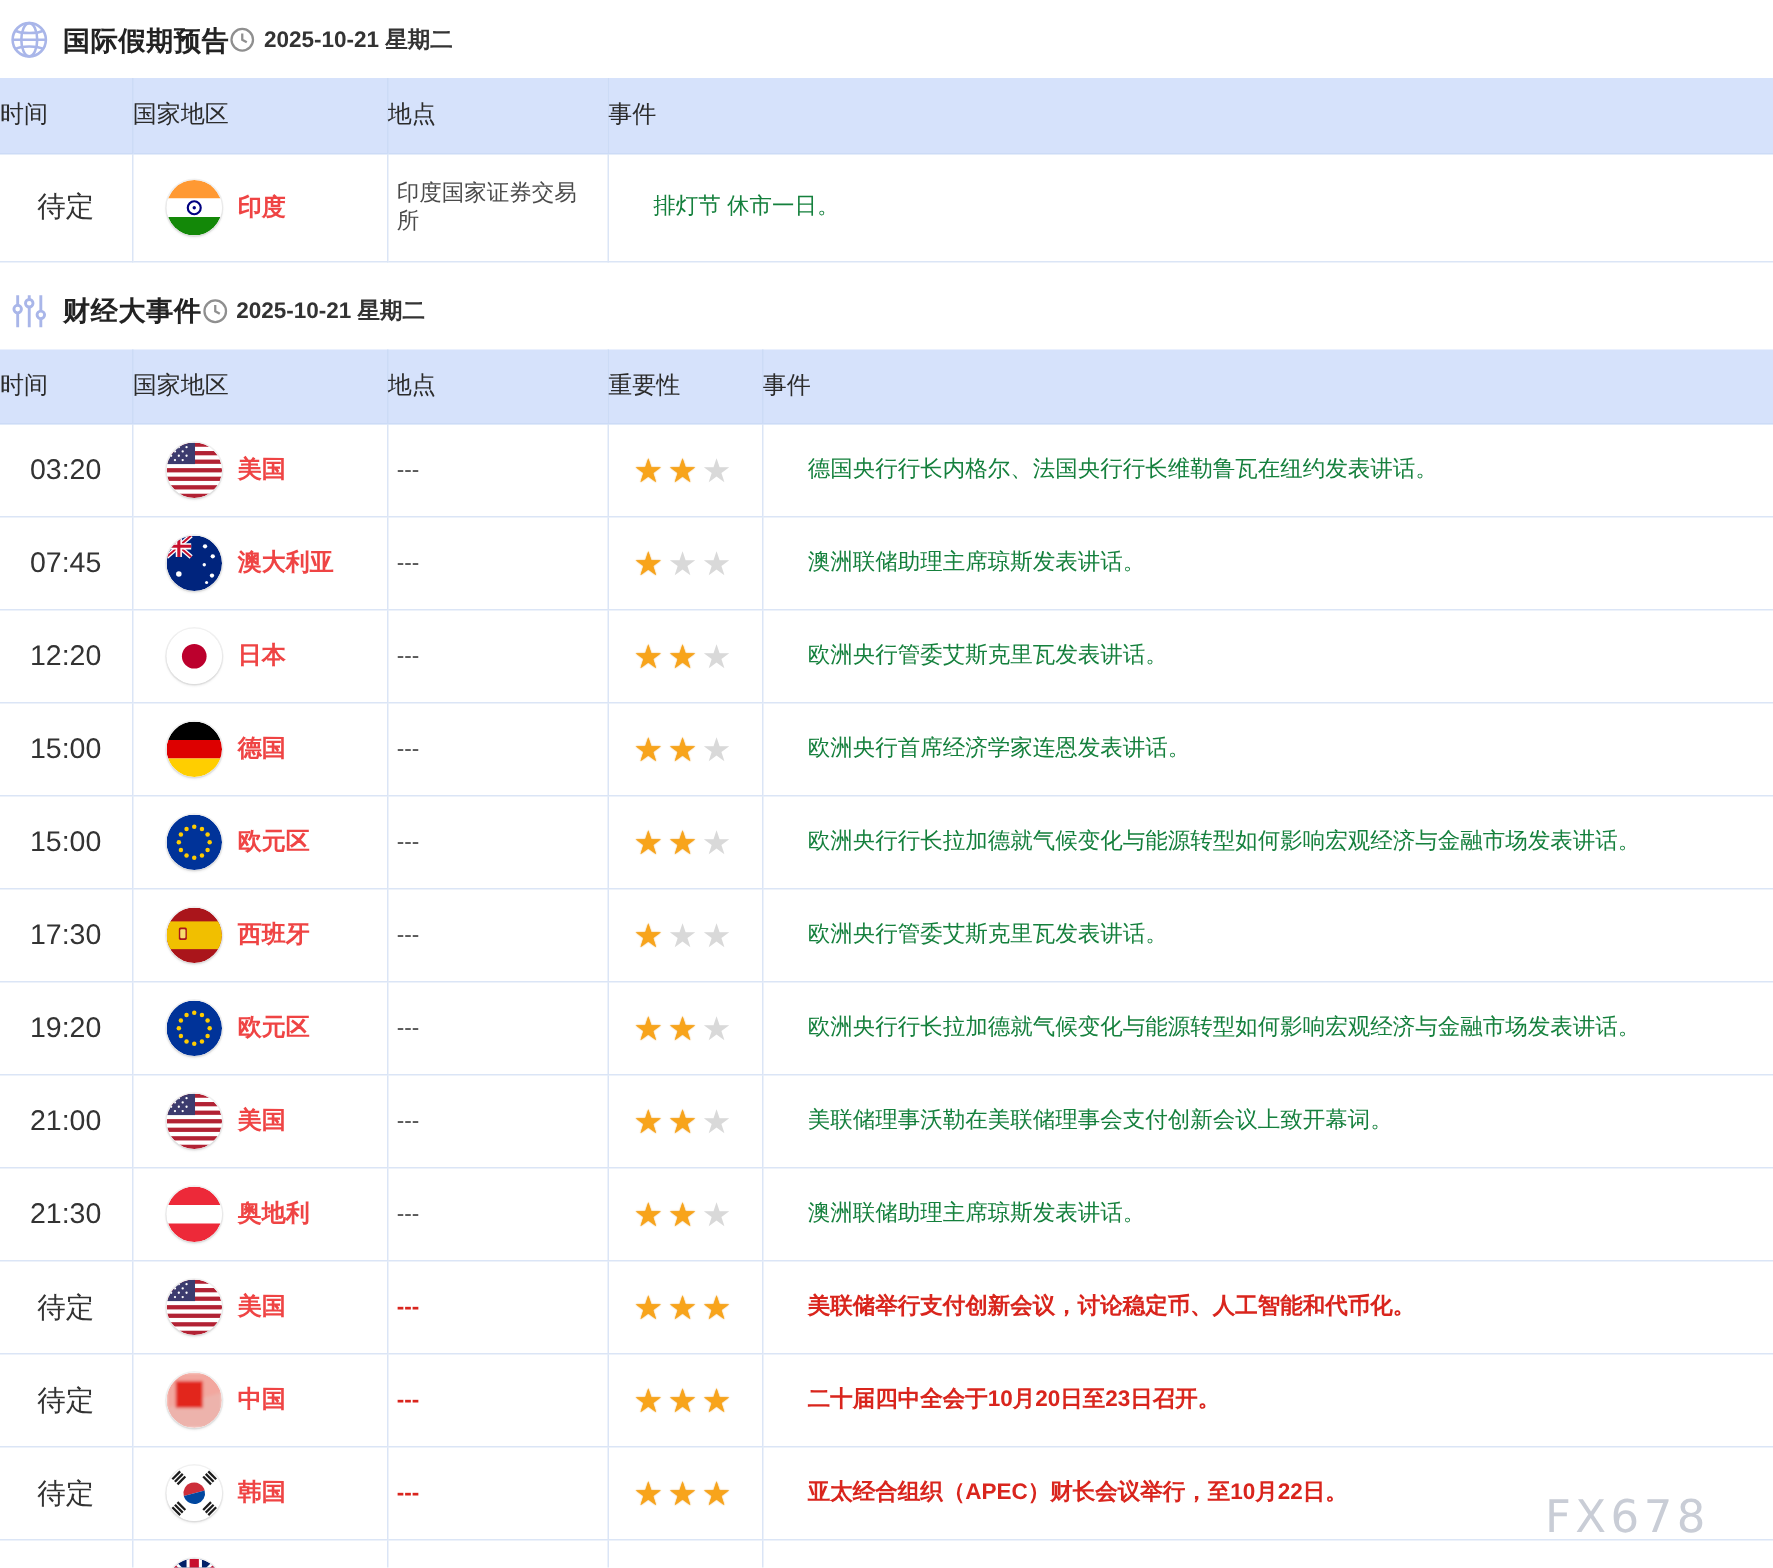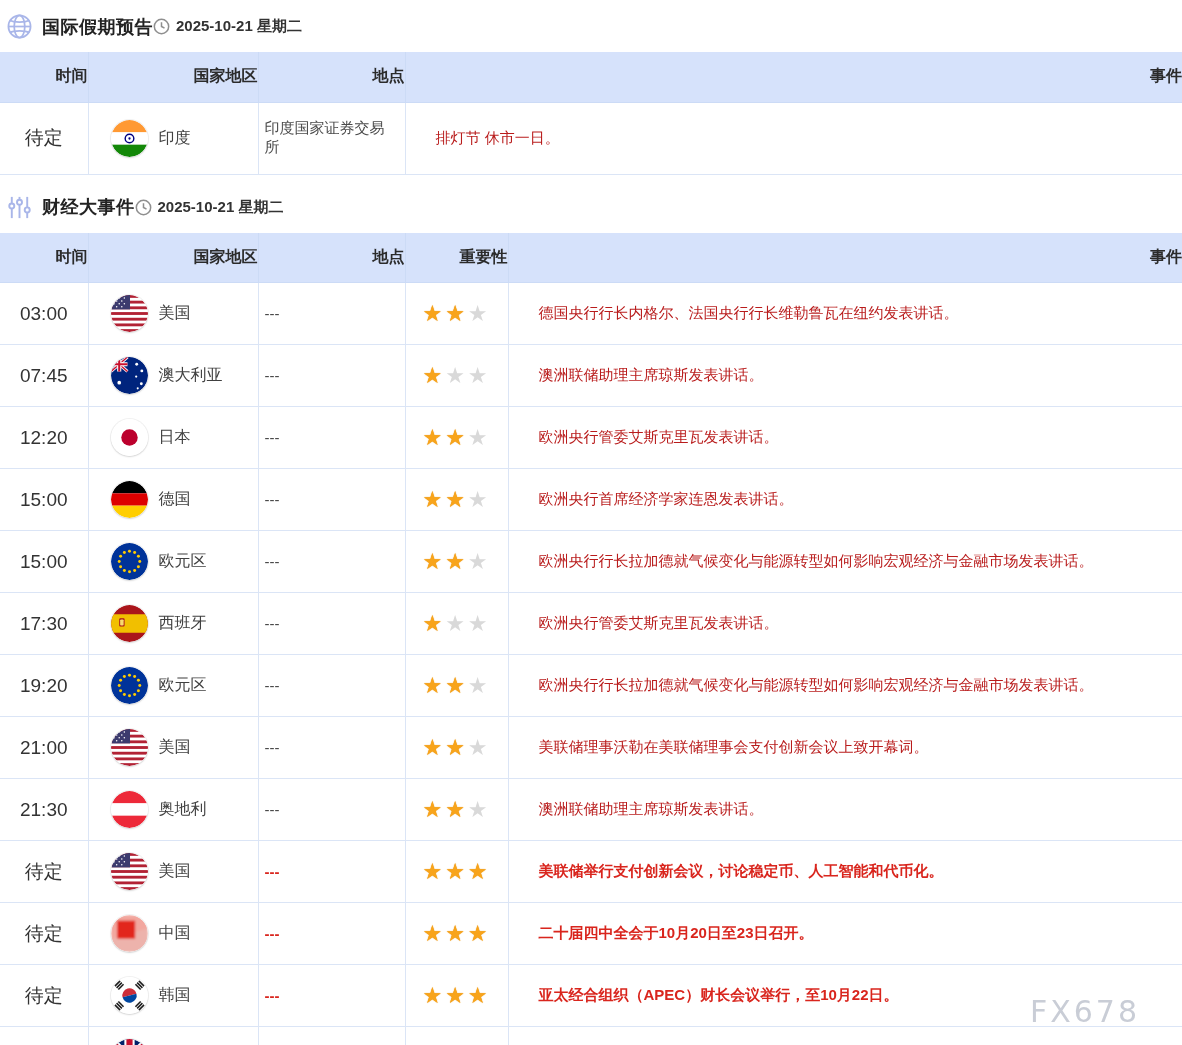--- a/index.html
+++ b/index.html
@@ -21,48 +21,48 @@
   .section-header{display:flex;align-items:center;padding:13px 0 12px 6px;}
   .section-icon{width:27px;height:27px;display:inline-flex;align-items:center;justify-content:center;margin-right:9px;}
   .section-title{font-size:18px;font-weight:700;color:#222;letter-spacing:0.5px;}
   .date-wrap{display:flex;align-items:center;}
   .clock-icon{width:17px;height:17px;margin-right:6px;display:inline-flex;}
   .section-date{font-size:15px;font-weight:700;color:#333;}
 
   table{width:100%;border-collapse:collapse;table-layout:fixed;}
   thead th{
     background:var(--header-bg);
-    font-size:16px;font-weight:700;color:#2b2b2b;
-    height:50px;text-align:right;
+    font-size:16px;font-weight:400;color:#2b2b2b;
+    height:50px;text-align:left;
     border:1px solid var(--border);border-top:none;
   }
   thead th:first-child{border-left:none;}
   thead th:last-child{border-right:none;}
   tbody td{
     border:1px solid var(--row-border);
     background:#fff;vertical-align:middle;
     font-size:15px;color:#3c3c3c;
     padding:12px 6px;
   }
   tbody td:first-child{border-left:none;}
   tbody td:last-child{border-right:none;}
   td.time-cell{text-align:center;font-size:19px;color:#333;}
   td.country-cell{padding-left:22px;}
   .country-wrap{display:flex;align-items:center;gap:11px;}
   .flag{width:37px;height:37px;border-radius:50%;overflow:hidden;flex:0 0 auto;
         box-shadow:0 0 0 1px rgba(0,0,0,0.05), 0 1px 2px rgba(0,0,0,0.12);
         display:inline-flex;}
   .flag svg{display:block;width:100%;height:100%;}
-  .country-name{font-size:16px;font-weight:400;color:#404040;}
+  .country-name{font-size:16px;font-weight:700;color:#ef4444;}
   td.loc-cell{color:#4a4a4a;}
   td.importance-cell{text-align:center;letter-spacing:3px;white-space:nowrap;}
   .star{font-size:22px;line-height:1;}
   .star.on{color:var(--star-on);text-shadow:0 0 1px #e08900;}
   .star.off{color:var(--star-off);}
-  td.event-cell{padding-left:30px;padding-right:36px;line-height:1.65;color:#b91c1c;}
+  td.event-cell{padding-left:30px;padding-right:36px;line-height:1.65;color:#15803d;}
   .hl{color:var(--red) !important;font-weight:700;}
   #holiday-table tbody td{height:72px;}
   #events-table tbody td{height:51px;}
   .watermark{
     position:absolute;right:42px;top:994px;
     font-family:"DejaVu Sans",sans-serif;font-size:30px;font-weight:500;
     color:#c9cdd6;letter-spacing:3px;user-select:none;
   }
 </style>
 </head>
@@ -173,21 +173,21 @@
     <tr>
       <th>时间</th>
       <th>国家地区</th>
       <th>地点</th>
       <th>重要性</th>
       <th>事件</th>
     </tr>
   </thead>
   <tbody>
       <tr>
-        <td class="time-cell">03:00</td>
+        <td class="time-cell">03:20</td>
         <td class="country-cell">
           <div class="country-wrap">
             <span class="flag">
               <svg viewBox="0 0 36 36">
                 <defs>
                   <clipPath id="clip2">
                     <circle cx="18" cy="18" r="18"></circle>
                   </clipPath>
                 </defs>
                 <g clip-path="url(#clip2)">

